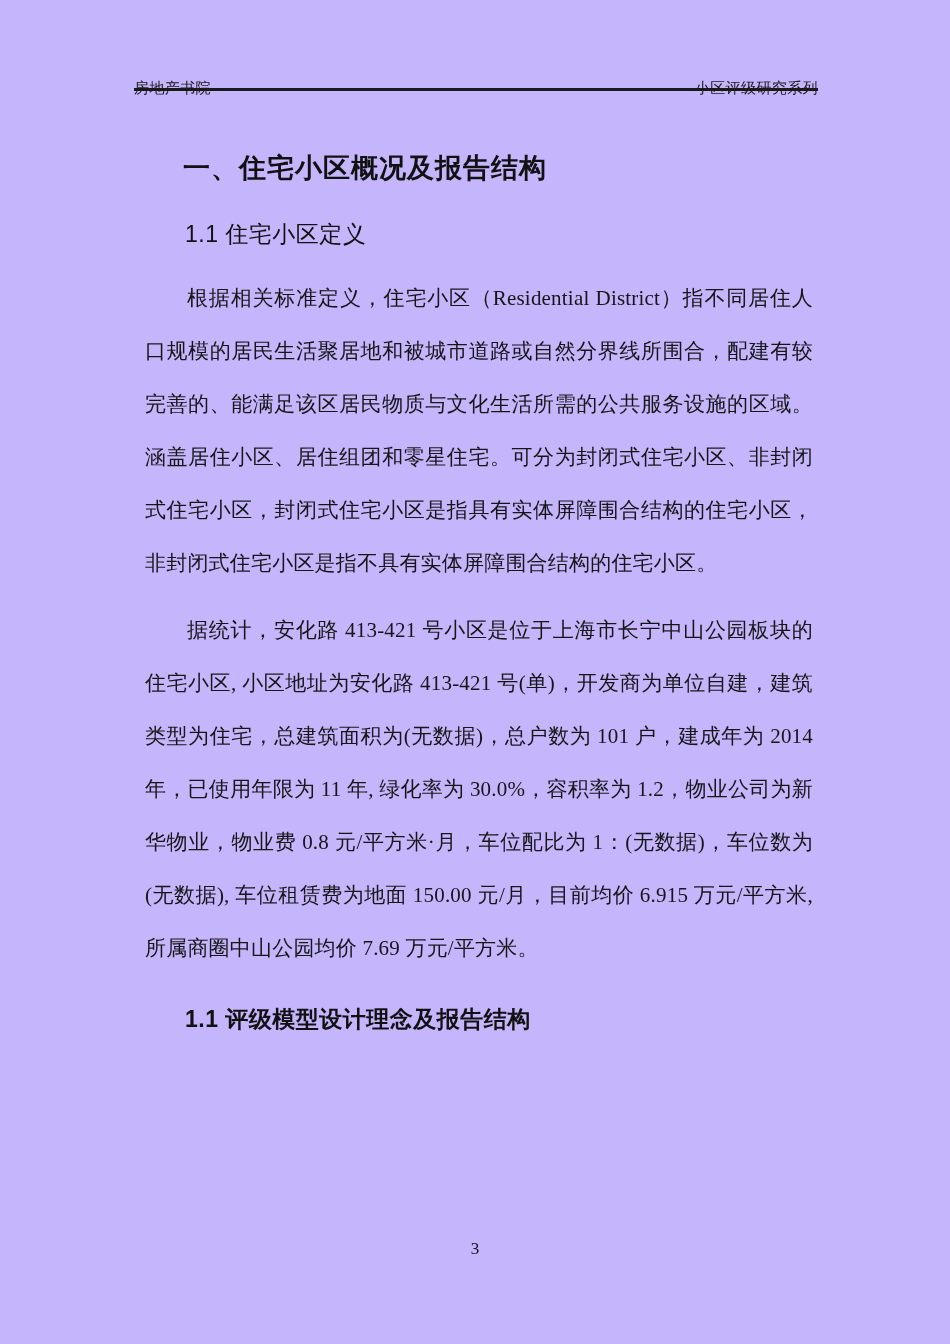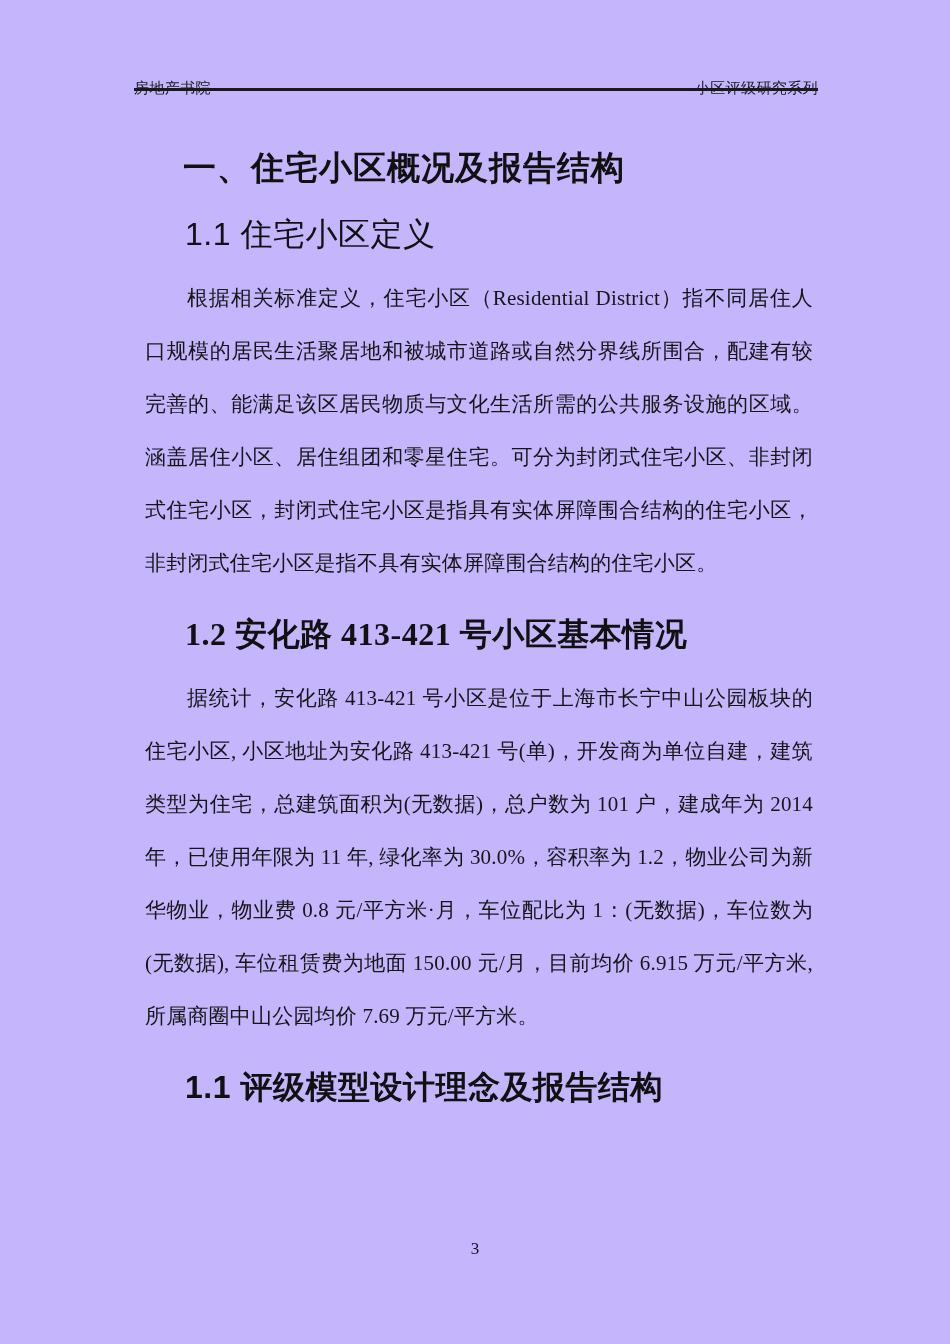--- a/index.html
+++ b/index.html
@@ -49,30 +49,30 @@
     left: 145px;
     top: 128px;
     width: 668px;
   }
 
   h1.doc-h1 {
     margin: 0 0 0 0;
     padding: 14px 0 0 38px;
     font-family: "Liberation Sans", "DejaVu Sans", sans-serif;
     font-weight: bold;
-    font-size: 33px;
+    font-size: 27px;
     line-height: 52px;
     letter-spacing: 1px;
     color: #111111;
   }
 
   h2.doc-h2 {
     margin: 0;
     padding: 18px 0 6px 40px;
-    font-size: 32px;
+    font-size: 23px;
     line-height: 44px;
     letter-spacing: 0.5px;
     color: #111111;
   }
   h2.hei {
     font-family: "Liberation Sans", "DejaVu Sans", sans-serif;
     font-weight: normal;
   }
   h2.hei-bold {
     font-family: "Liberation Sans", "DejaVu Sans", sans-serif;
@@ -121,21 +121,20 @@
   </div>
   <div class="header-rule"></div>
 
   <div class="content">
 
     <h1 class="doc-h1">一、住宅小区概况及报告结构</h1>
 
     <h2 class="doc-h2 hei">1.1  住宅小区定义</h2>
     <p class="doc-p">根据相关标准定义，住宅小区（Residential District）指不同居住人口规模的居民生活聚居地和被城市道路或自然分界线所围合，配建有较完善的、能满足该区居民物质与文化生活所需的公共服务设施的区域。涵盖居住小区、居住组团和零星住宅。可分为封闭式住宅小区、非封闭式住宅小区，封闭式住宅小区是指具有实体屏障围合结构的住宅小区，非封闭式住宅小区是指不具有实体屏障围合结构的住宅小区。</p>
 
-    <h2 class="doc-h2 song-bold">1.2  安化路 413-421 号小区基本情况</h2>
     <p class="doc-p">据统计，安化路 413-421 号小区是位于上海市长宁中山公园板块的住宅小区, 小区地址为安化路 413-421 号(单)，开发商为单位自建，建筑类型为住宅，总建筑面积为(无数据)，总户数为 101 户，建成年为 2014 年，已使用年限为 11 年, 绿化率为 30.0%，容积率为 1.2，物业公司为新华物业，物业费 0.8 元/平方米·月，车位配比为 1：(无数据)，车位数为(无数据), 车位租赁费为地面 150.00 元/月，目前均价 6.915 万元/平方米, 所属商圈中山公园均价 7.69 万元/平方米。</p>
 
     <h2 class="doc-h2 hei-bold">1.1  评级模型设计理念及报告结构</h2>
 
   </div>
 
   <div class="page-number">3</div>
 
 </div>
 

